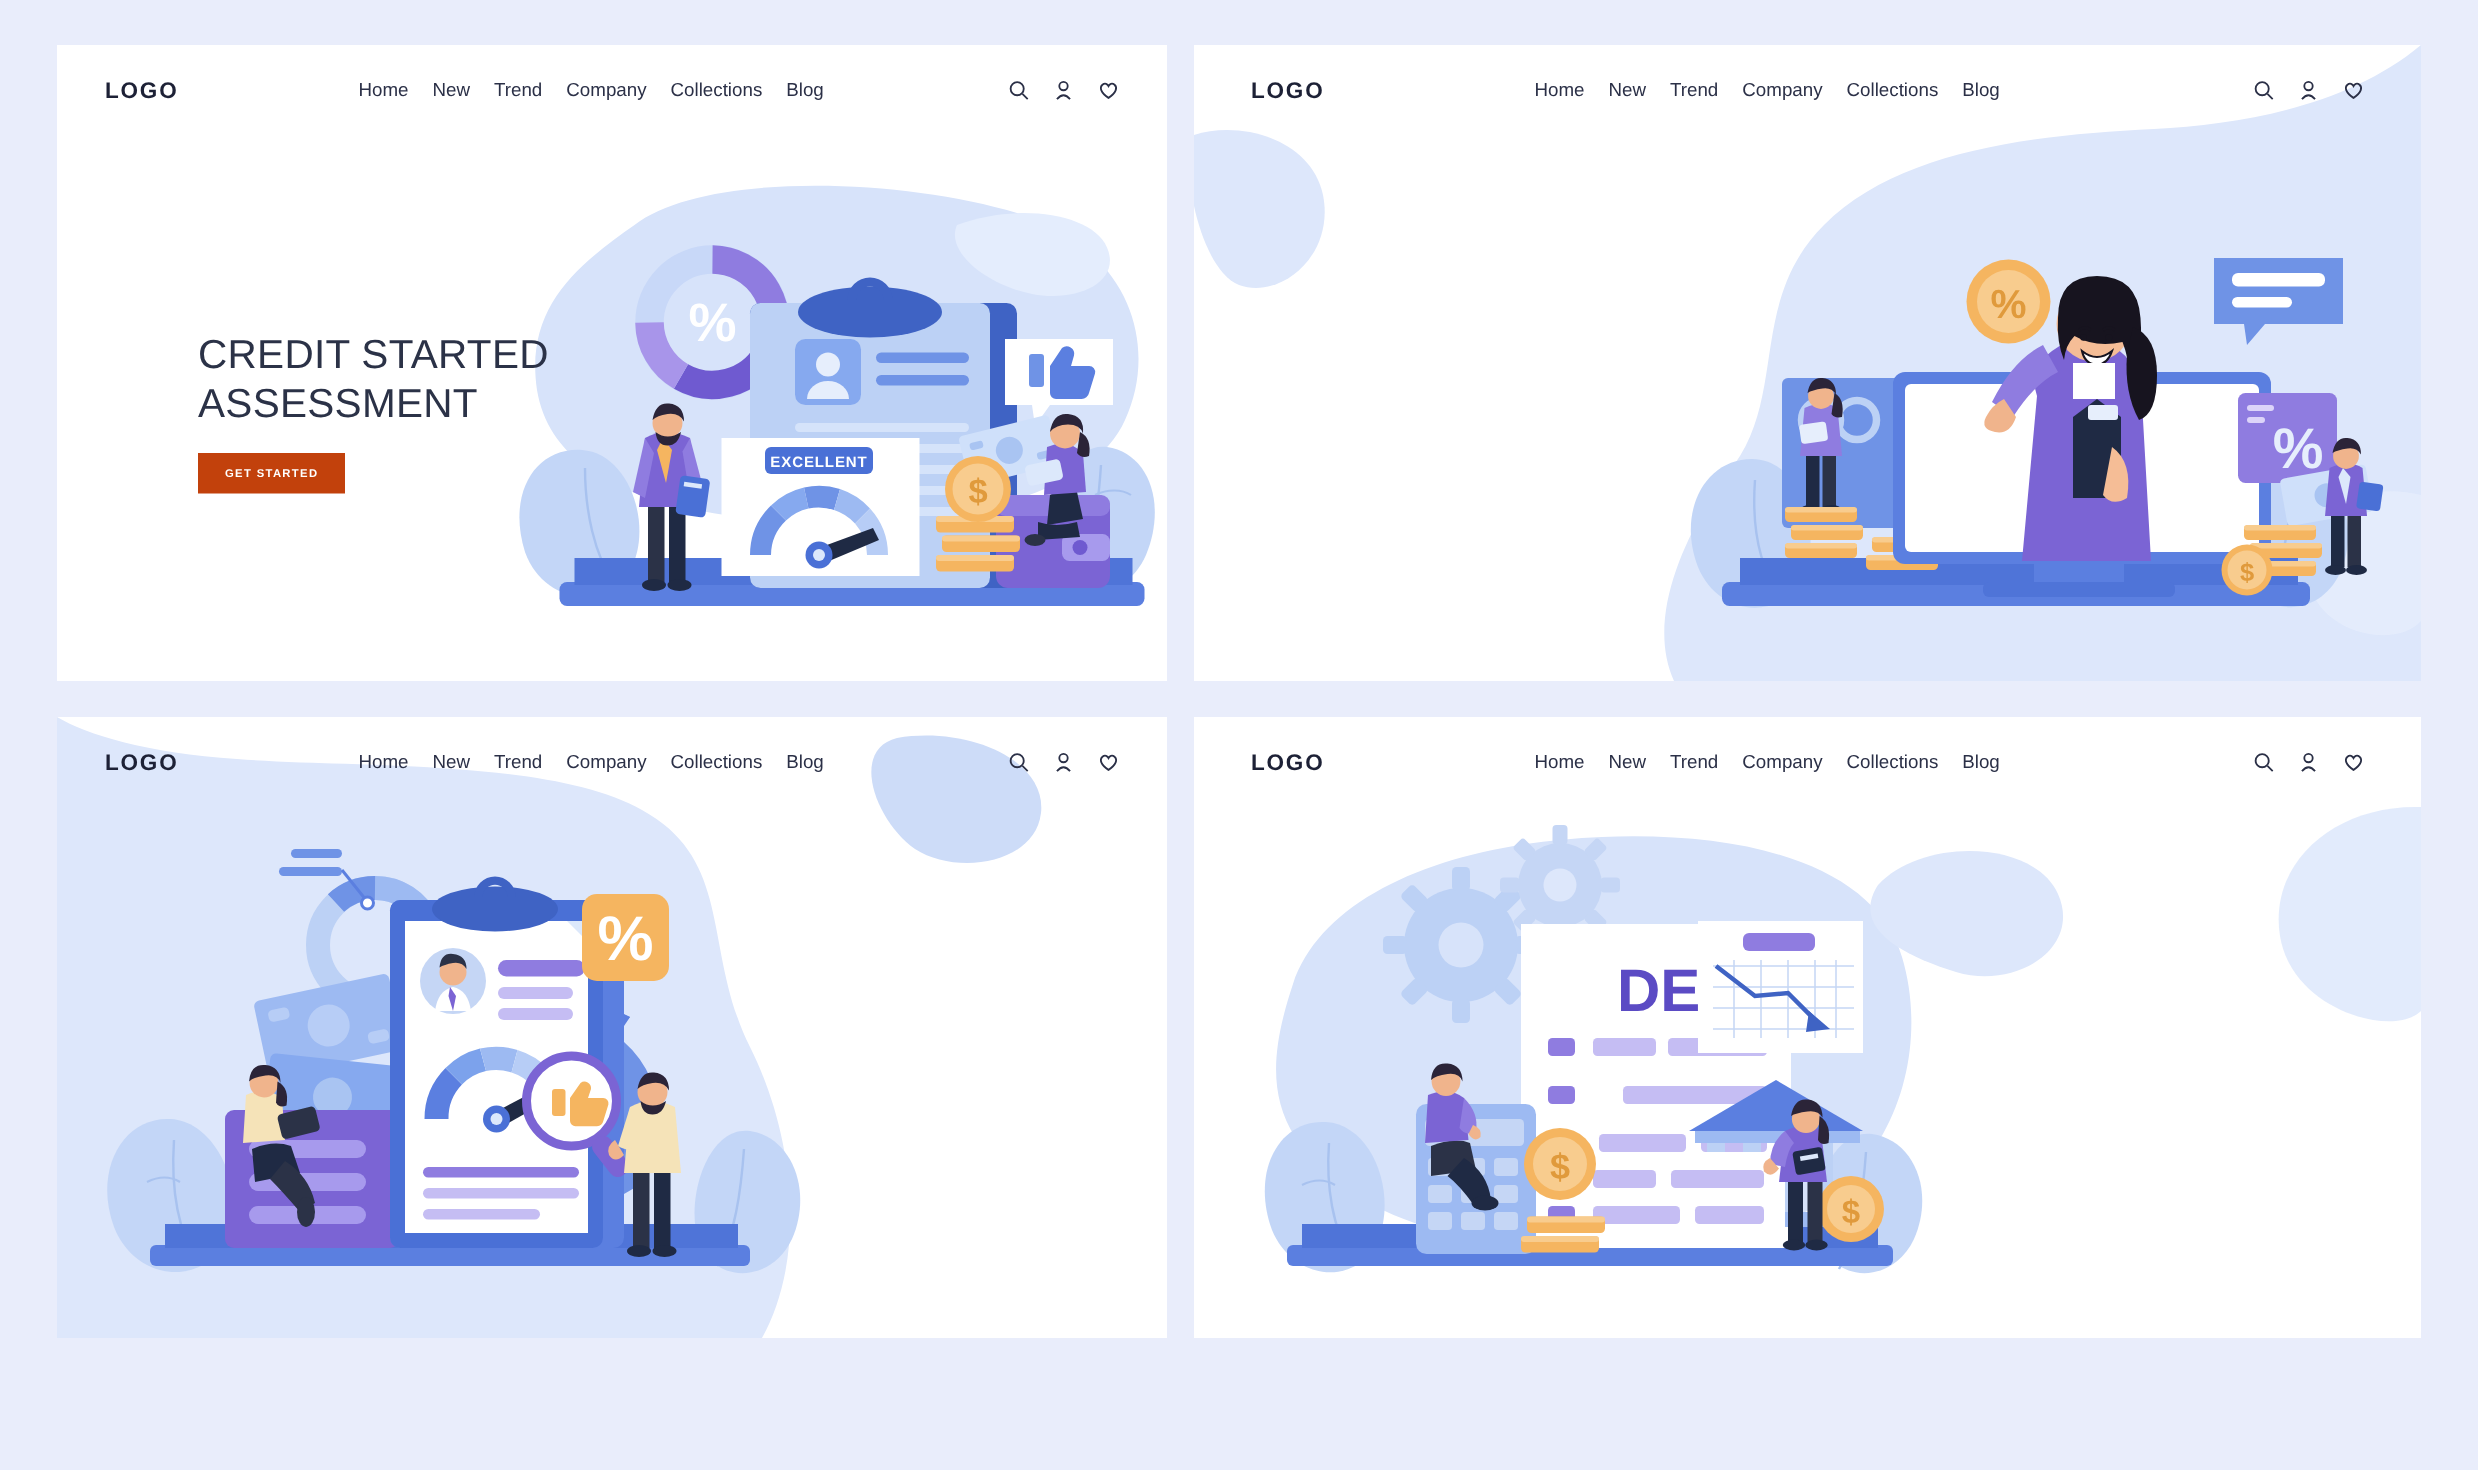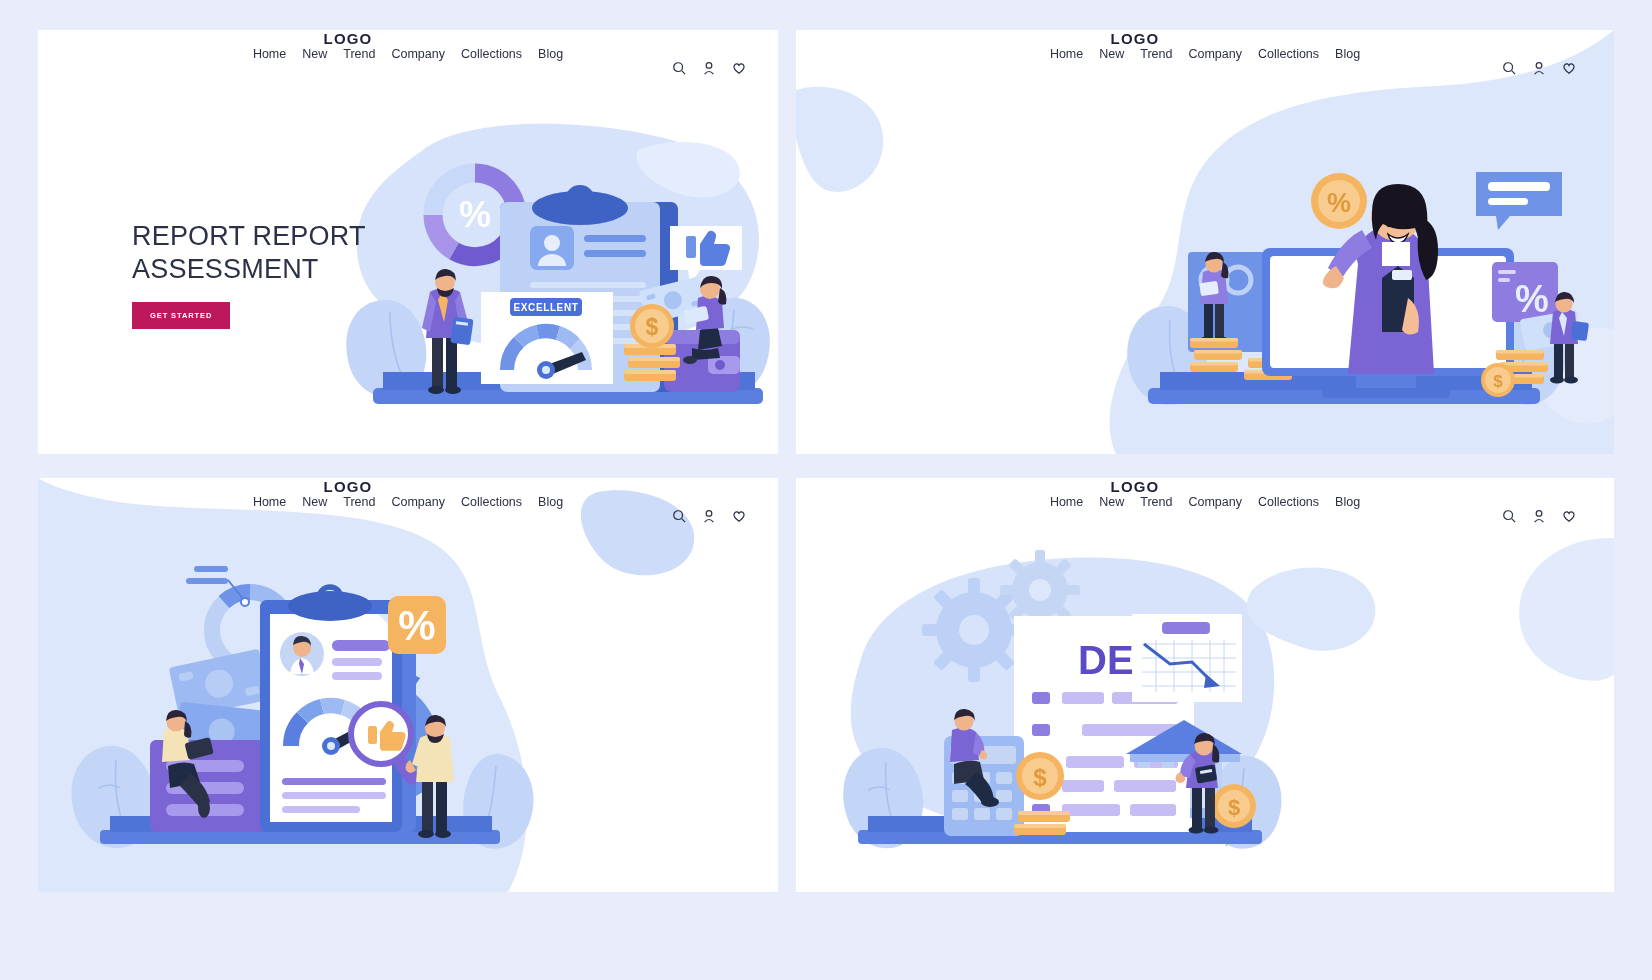--- a/index.html
+++ b/index.html
@@ -13,21 +13,21 @@
   .sheet { position:relative; width:1652px; height:980px; }
 
   .panel { position:absolute; overflow:hidden; background:#ffffff; }
   #panel-1 { left:38px;  top:30px;  width:740px; height:424px; }
   #panel-2 { left:796px; top:30px;  width:818px; height:424px; }
   #panel-3 { left:38px;  top:478px; width:740px; height:414px; }
   #panel-4 { left:796px; top:478px; width:818px; height:414px; }
 
   
   .nav { position:absolute; top:0; left:0; right:0; height:60px;
-         display:flex; align-items:center; z-index:40;flex-direction:column; }
+         display:flex; align-items:center; z-index:40; }
   .logo { font-weight:bold; font-size:15px; letter-spacing:1.2px; color:#1d2136; }
   .navlinks { display:flex; gap:16px; }
   .navlinks a { font-size:12.5px; color:#2b3047; text-decoration:none; white-space:nowrap; }
   .navicons { display:flex; gap:16px; align-items:center; }
   .navicons svg { display:block; }
 
   #panel-1 .nav { padding:0 32px; }
   #panel-1 .logo { margin-right:120px; }
   #panel-1 .navicons { margin-left:auto; }
   #panel-2 .nav { padding:0 38px; }
@@ -43,21 +43,21 @@
   
   .hero { position:absolute; z-index:30; }
   .hero h1 { font-size:27px; font-weight:400; color:#2b3247; line-height:1.22;
              letter-spacing:0.2px; white-space:pre-line; }
   .hero p  { font-size:9.5px; color:#4a5168; line-height:1.72; margin-top:14px; }
   .btn { display:inline-block; margin-top:16px; border:none; cursor:pointer;
          font-size:7.5px; letter-spacing:.9px; color:#fff; font-weight:600;
          padding:9px 18px; font-family:"Liberation Sans",sans-serif; }
 
   #hero-1 { left:94px; top:190px; width:300px; }
-  #hero-1 .btn { background:#be185d; }
+  #hero-1 .btn { background:#c2410c; }
 
   
   .art { position:absolute; inset:0; z-index:10; }
   .art svg { width:100%; height:100%; display:block; }
 </style>
 </head>
 <body>
 
 <div class="sheet">
 
@@ -203,21 +203,21 @@
           </span>
         <span>
             <svg width="14" height="14" viewBox="0 0 16 16" fill="none" stroke="#2b3047" stroke-width="1.4">
               <path d="M8 14 C2 10 1 6 3.4 4 C5.4 2.3 7.3 3.6 8 5 C8.7 3.6 10.6 2.3 12.6 4 C15 6 14 10 8 14 Z"></path>
             </svg>
           </span>
       </div>
     </div>
 
     <div class="hero" id="hero-1">
-      <h1>REPORT REPORT
+      <h1>CREDIT STARTED
 ASSESSMENT</h1>
       <button class="btn">GET STARTED</button>
     </div>
   </div>
 
   <div class="panel" id="panel-2">
     <div class="art">
       <svg viewBox="0 0 818 424" preserveAspectRatio="none">
         <defs>
             <clipPath id="c2">

